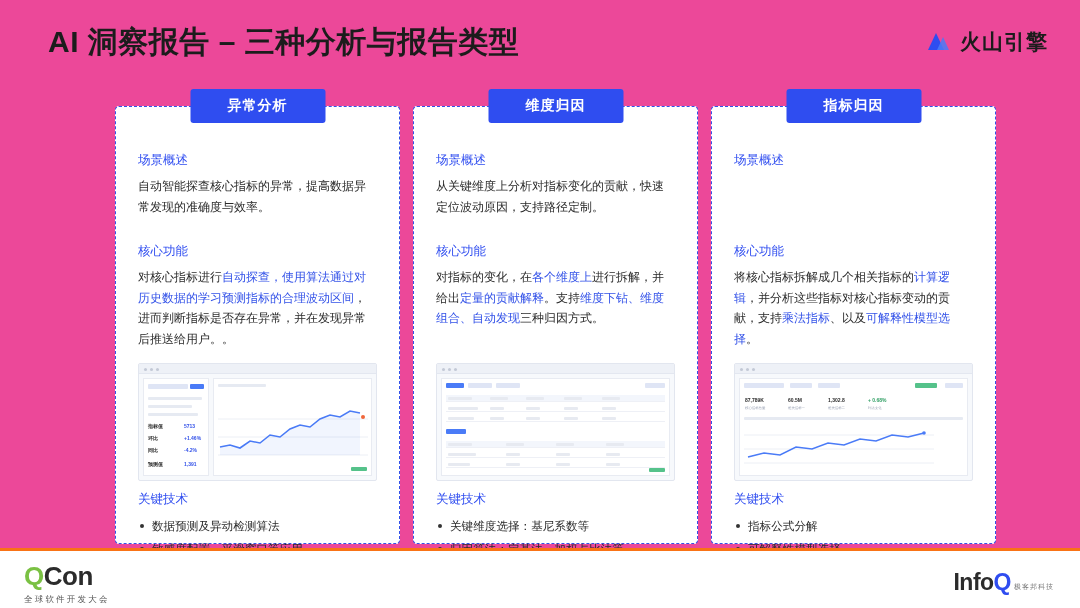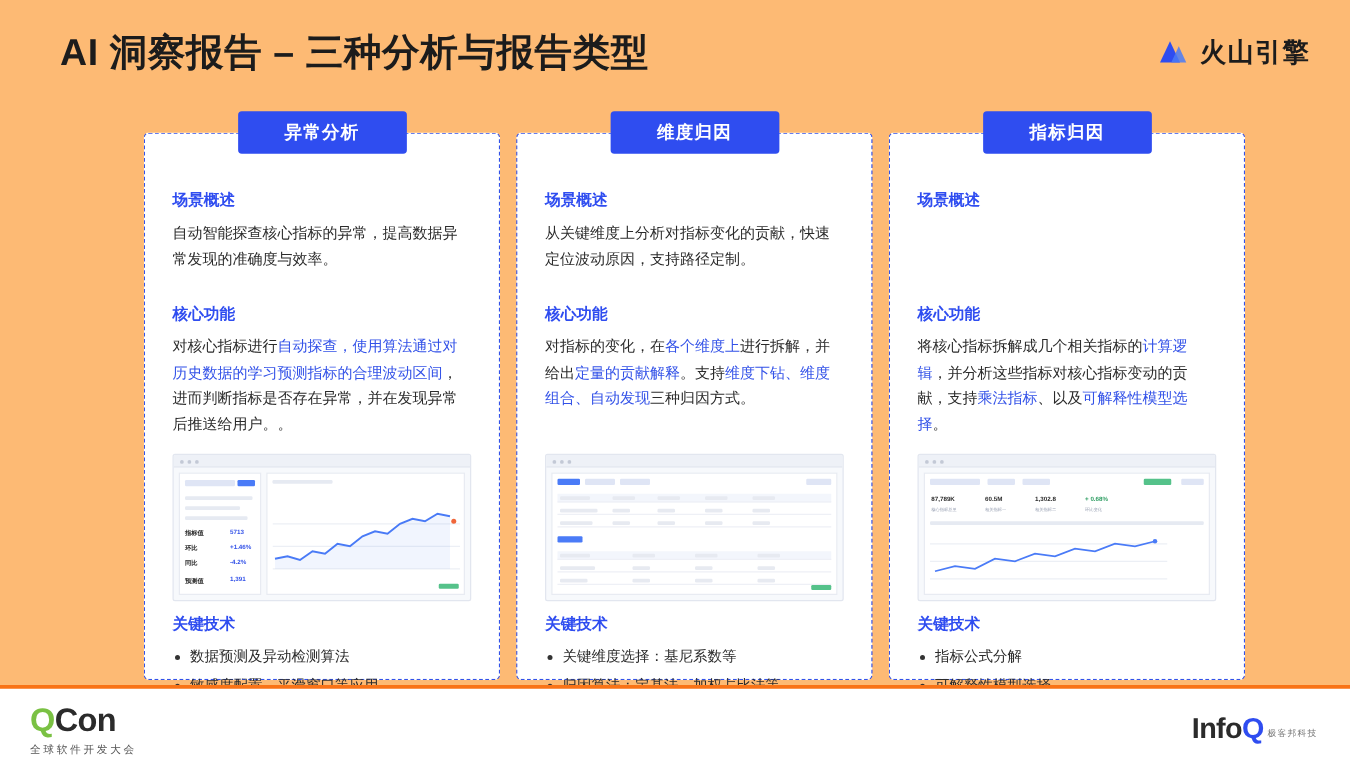--- a/index.html
+++ b/index.html
@@ -2,21 +2,21 @@
 <html><head>
 <meta charset="utf-8">
 <style>
   * { box-sizing: border-box; margin: 0; padding: 0; }
   html, body {
     width: 1080px; height: 608px;
     background: #ffffff;
     font-family: "Liberation Sans", "DejaVu Sans", sans-serif;
     overflow: hidden;
   }
-  .slide { position: relative; width: 1080px; height: 608px; background:#fdba74; }
+  .slide { position: relative; width: 1080px; height: 608px; background:#ec4899; }
 
   
   .header { position:absolute; left:0; top:0; width:1080px; height:78px; }
   .title {
     position:absolute; left:48px; top:22px;
     font-size:30px; font-weight:bold; color:#1c1c1c; letter-spacing:0.5px;
     white-space:nowrap;
   }
   .brand { position:absolute; right:32px; top:28px; display:flex; align-items:center; gap:8px;text-align:center; }
   .brand-mark { width:28px; height:28px; }
@@ -35,21 +35,21 @@
   .col-tab {
     position:absolute; top:-18px; left:50%; transform:translateX(-50%);
     width:135px; height:34px; background:#2f4df0; border-radius:3px;
     color:#fff; font-size:14px; font-weight:bold;
     display:flex; align-items:center; justify-content:center;
     letter-spacing:1px;
   }
 
   .col-body { position:absolute; left:0; top:0; width:100%; height:100%; padding:45px 22px 14px 22px; }
 
-  .sec-title { color:#2f4df0; font-size:12.5px; font-weight:bold; margin-bottom:7px; }
+  .sec-title { color:#2f4df0; font-size:12.5px; font-weight:normal; margin-bottom:7px; }
   .sec-text { font-size:12px; color:#2b2b2b; line-height:1.72; }
   .hl { color:#3352e8; }
 
   .block-overview { min-height:74px; }
   .block-core { margin-top:17px; min-height:110px; }
 
   .thumb {
     margin-top:10px; width:100%; height:118px;
     border:1px solid #e2e6ef; border-radius:2px; background:#f7f9fc;
     position:relative; overflow:hidden;

